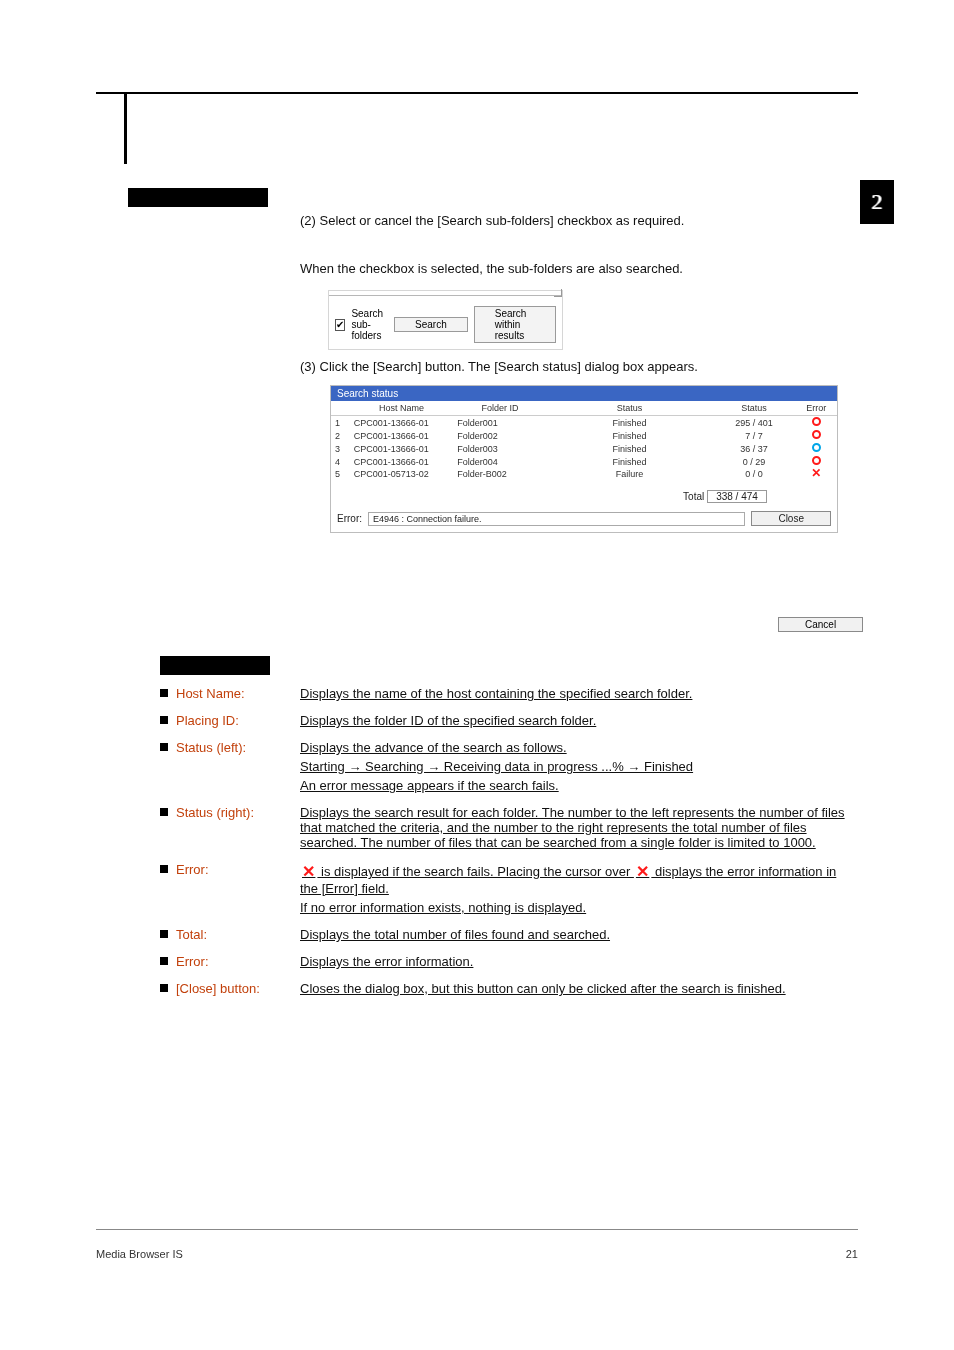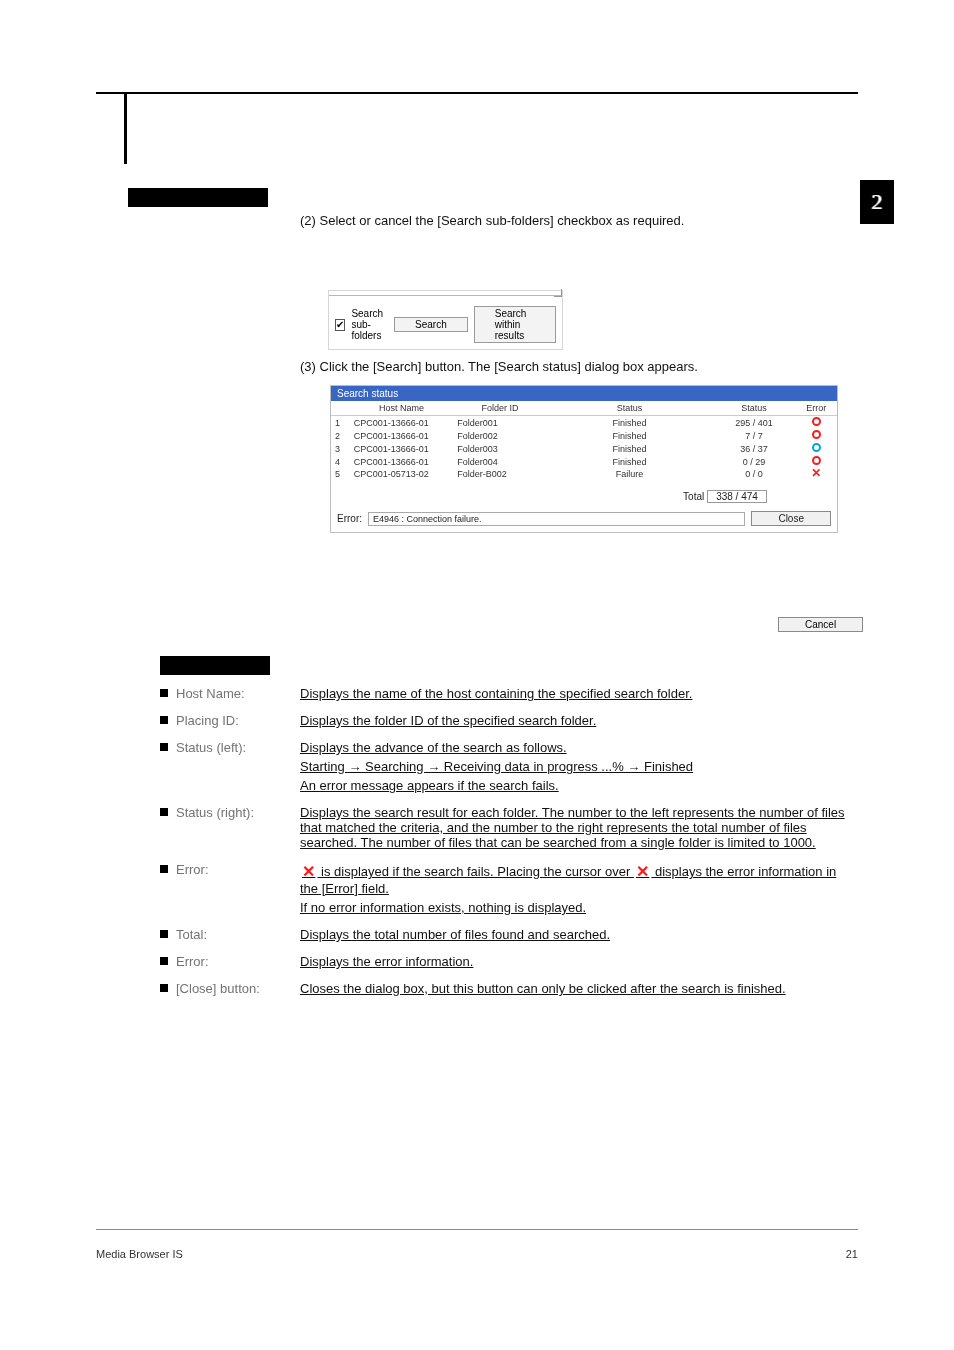--- a/index.html
+++ b/index.html
@@ -85,21 +85,21 @@
     position:absolute; left:160px; top:656px;
     width:110px; height:19px; background:#000;
   }
 
   .bullet-list {
     position:absolute; left:160px; right:100px; top:686px;
     font-size:13px; color:#111;
   }
   .bullet-list .item { display:flex; margin-bottom:8px; }
   .bullet-list .lab {
-    width:140px; flex:0 0 140px; color:#737373; padding-right:6px;
+    width:140px; flex:0 0 140px; color:#c2410c; padding-right:6px;
   }
   .bullet-list .lab::before {
     content:""; display:inline-block; width:8px; height:8px; background:#000; margin-right:8px; vertical-align:1px;
   }
   .bullet-list .desc { flex:1;text-decoration:underline; }
   .bullet-list .desc p { margin:0 0 4px 0; }
   .bullet-list .indent { margin-left:20px; }
 
   .footer-bar {
     position:absolute; left:96px; right:96px; bottom:90px;
@@ -115,20 +115,21 @@
   <div class="topline"></div>
   <div class="left-vert"></div>
 
   <div class="tab">
       <span>2</span>
     </div>
 
   <div class="header-label-block"></div>
 
   <div class="body-col para-top1">(2) Select or cancel the [Search sub-folders] checkbox as required.</div>
+  <div class="body-col para-top2">When the checkbox is selected, the sub-folders are also searched.</div>
 
   <div class="fig1">
     <div class="outer">
       <div class="bar" style="position:relative;">
           <div class="notch"></div>
         </div>
       <div class="inner">
         <div class="row">
           <span class="chk">✔</span>
           <span>Search sub-folders</span>

